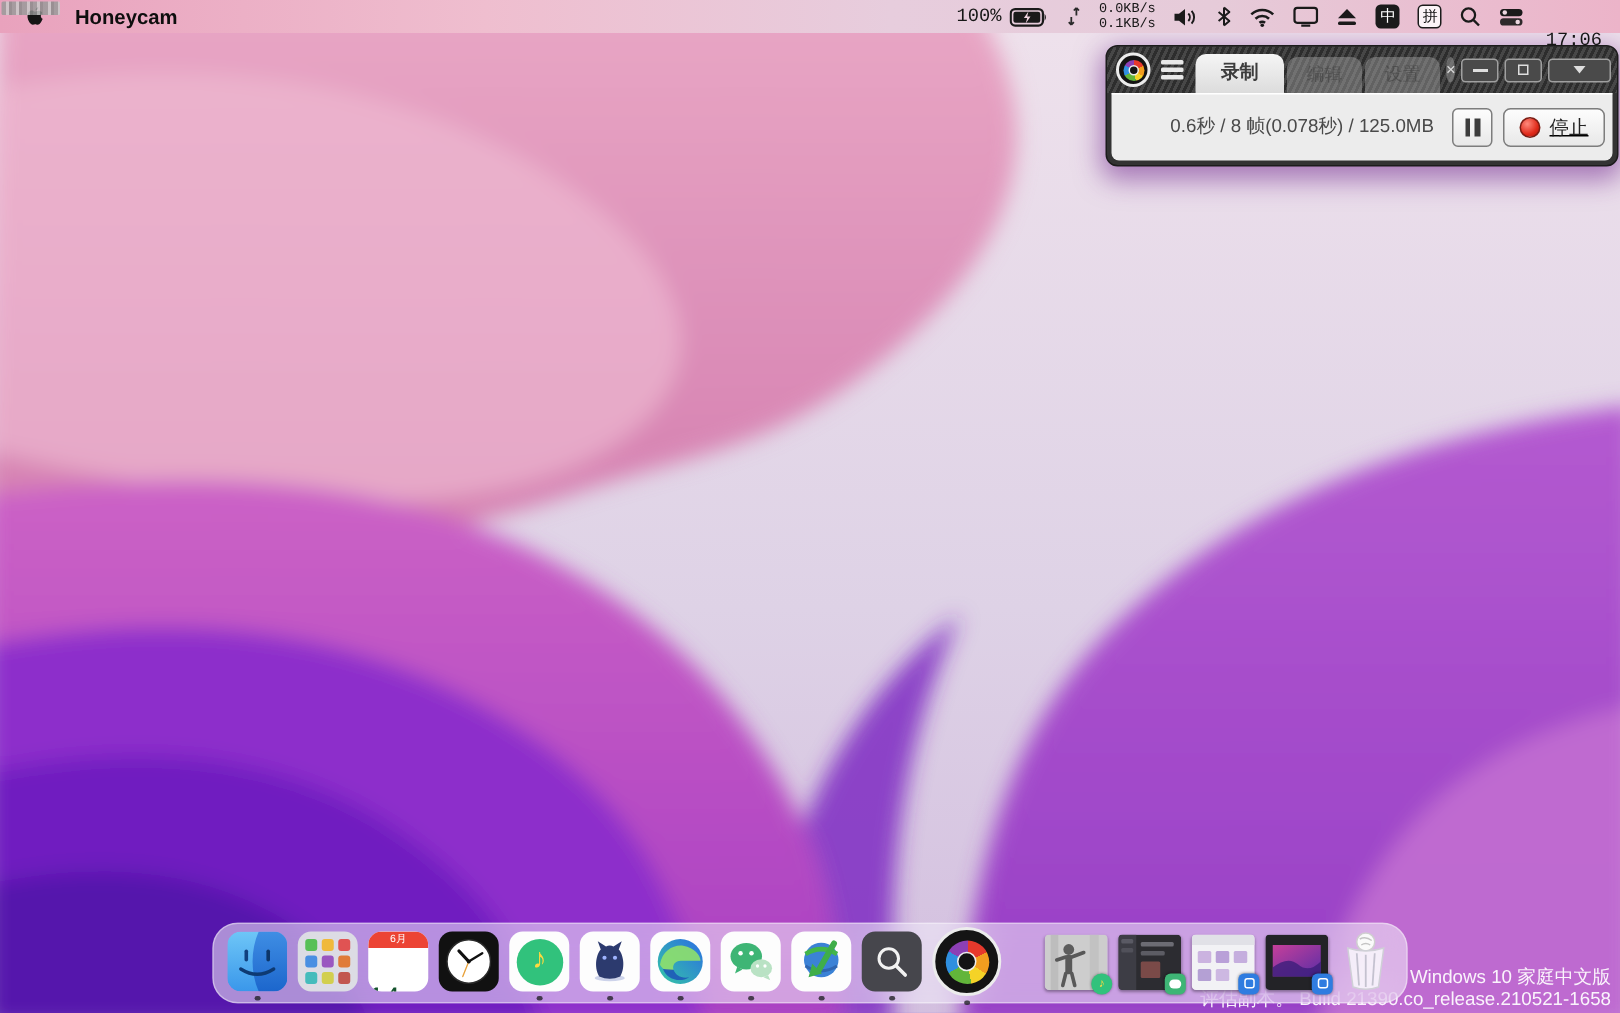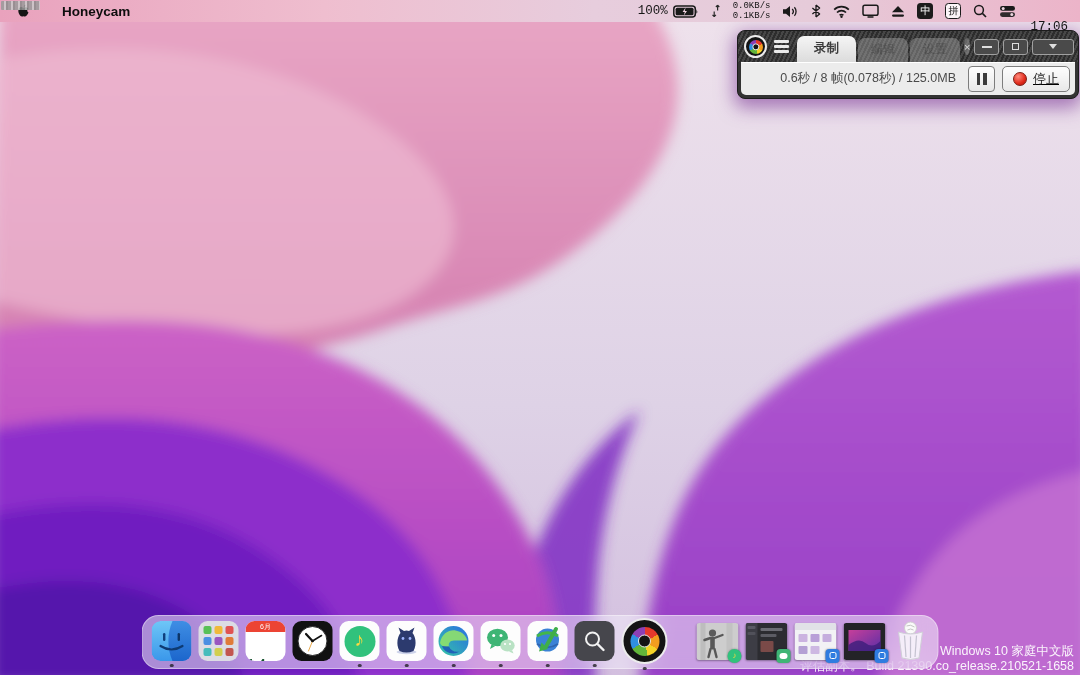--- a/index.html
+++ b/index.html
@@ -10,40 +10,40 @@
   .wallpaper { position:absolute; inset:0; z-index:0; }
 
   
   .menubar {
     position:absolute; top:0; left:0; right:0; height:22px; z-index:6;
     display:flex; justify-content:space-between; align-items:center;
     padding:0 12px 0 16px;
     background:linear-gradient(90deg,#e9a2bd 0%,#efbecf 30%,#e7cddd 55%,#e6cbd9 75%,#ecb4c9 100%);
     color:#161616; font-size:12px;
   }
-  .mb-left { display:flex; align-items:center; gap:32px; }
+  .mb-left { display:flex; align-items:center; gap:20px; }
   .mb-app { font-weight:bold; font-size:13.5px; color:#0e0e0e; }
   .mb-right { display:flex; align-items:center; gap:12px;font-family:Liberation Mono, monospace; }
   .mb-batt { display:flex; align-items:center; gap:5px; }
   .mb-pct { font-size:12.5px; }
   .mb-kbps { font-size:9px; line-height:10px; text-align:center; letter-spacing:0; }
   .mb-clock { font-size:12.5px; margin-left:2px;margin-top:32px; }
   .im-box { width:16px; height:16px; border-radius:3.5px; display:flex; align-items:center; justify-content:center; font-size:10.5px; }
   .im-zhong { background:#1b1b1b; color:#fff; }
   .im-pin { background:rgba(252,248,250,0.92); border:1.5px solid #1b1b1b; color:#111; font-size:10px; }
   .mb-icon { display:flex; align-items:center; }
 
   
   .corner-wm { position:absolute; left:1px; top:1px; width:39px; height:9px; z-index:7;
     background:repeating-linear-gradient(90deg,#9a9a9a 0 3px,#c9c9c9 3px 5px,#8b8b8b 5px 7px);
     opacity:0.85; border-radius:1px; }
 
   
   .hc-window {
-    position:absolute; left:737px; top:30px; width:342px; height:69px; z-index:5;
+    position:absolute; left:737px; top:30px; width:342px; height:81px; z-index:5;
     background:#333; border:1px solid #1c1c1c; border-radius:8px;
     box-shadow:0 6px 18px 3px rgba(110,35,140,0.55);
     display:flex; flex-direction:column;
   }
   .hc-titlebar {
     height:31px; border-radius:7px 7px 0 0; position:relative;
     background-color:#383838;
     background-image:repeating-linear-gradient(115deg,#474747 0 2px,#2d2d2d 2px 4px);
     display:flex; align-items:flex-end; padding:0 6px;
   }

